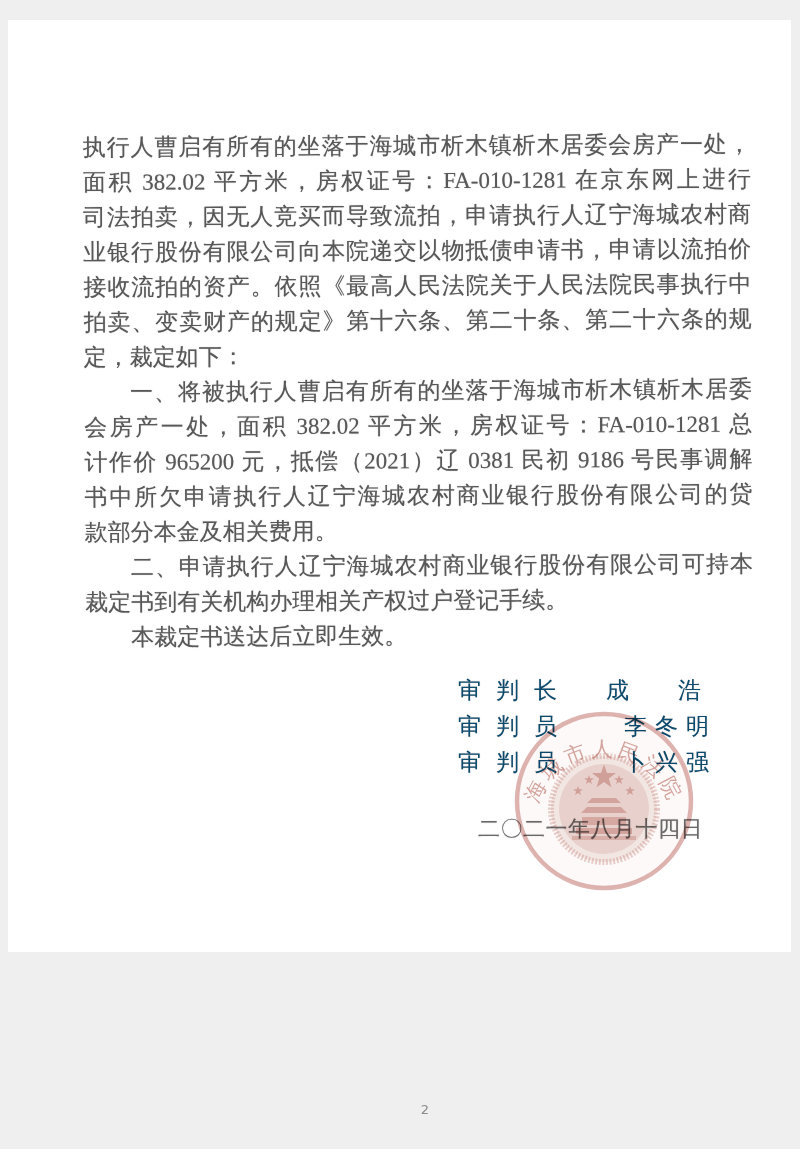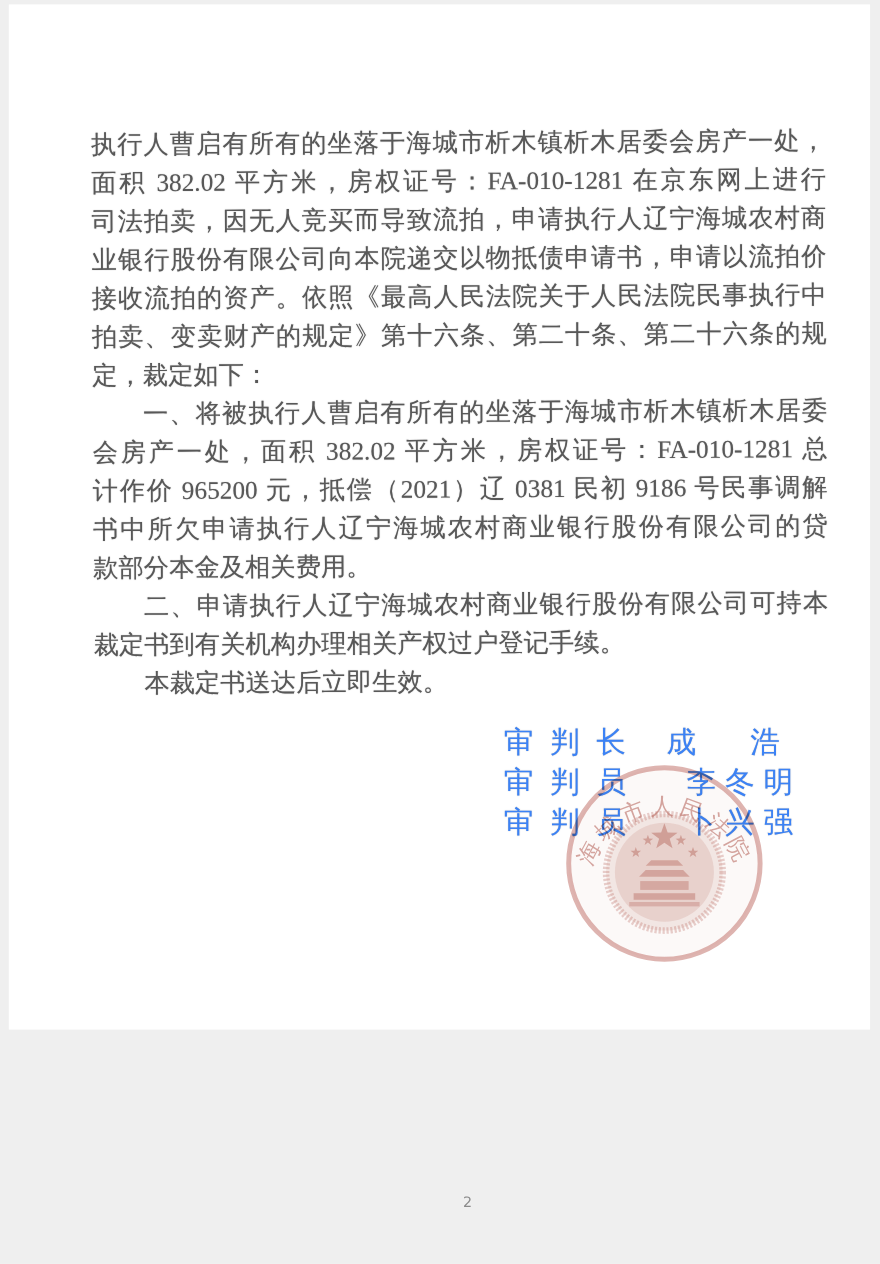--- a/index.html
+++ b/index.html
@@ -2,37 +2,37 @@
 <html><head>
 <meta charset="utf-8">
 <style>
   html,body{margin:0;padding:0;}
   body{
     width:800px;height:1149px;position:relative;
     background:#efefef;overflow:hidden;
     font-family:"Liberation Serif","DejaVu Serif",serif;
   }
   .page{
-    position:absolute;left:8px;top:4px;width:783px;height:932px;
+    position:absolute;left:8px;top:20px;width:783px;height:932px;
     background:#ffffff;
   }
   
   .bodytext{
     position:absolute;left:76px;top:110px;width:668px;
     font-size:23px;line-height:35px;color:#585858;
     text-shadow:0 0 1px rgba(90,90,90,.55);
     transform:rotate(-0.3deg);transform-origin:0 50%;
   }
   .ln{height:35px;white-space:nowrap;}
   .ln.j{text-align:justify;text-align-last:justify;white-space:normal;}
   .ln.ind{text-indent:46px;}
   
   .sig-row{
     position:absolute;left:450px;width:300px;height:26px;
-    font-size:27px;line-height:26px;color:#3b82f6;
+    font-size:23px;line-height:26px;color:#0c4a6e;
     text-shadow:0 0 1px rgba(100,100,100,.5);white-space:nowrap;
   }
   .sig-label{letter-spacing:15px;}
   .sig-name{position:absolute;top:0;text-align:center;}
   .name-wide{left:148px;letter-spacing:49px;}
   .name-tight{left:166px;letter-spacing:8px;}
   .date-line{
     position:absolute;left:470px;top:797px;
     font-size:22px;line-height:24px;color:#6a6a6a;letter-spacing:0.5px;
     text-shadow:0 0 1px rgba(100,100,100,.5);white-space:nowrap;z-index:1;
@@ -76,20 +76,21 @@
   </div>
   <div class="sig-row" style="top:694px">
     <span class="sig-label">审判员</span>
     <span class="sig-name name-tight">李冬明</span>
   </div>
   <div class="sig-row" style="top:730px">
     <span class="sig-label">审判员</span>
     <span class="sig-name name-tight">卜兴强</span>
   </div>
 
+  <div class="date-line">二〇二一年八月十四日</div>
 
 
   <div class="seal-wrap">
     <svg width="190" height="186" viewBox="0 0 190 186">
       <defs>
         <path id="sealArc" d="M 27 104 A 69 69 0 0 1 163 104" fill="none"></path>
       </defs>
 
       <circle cx="95" cy="92" r="87" fill="rgba(205,130,120,0.05)" stroke="rgba(190,106,97,0.5)" stroke-width="4.5"></circle>
 

